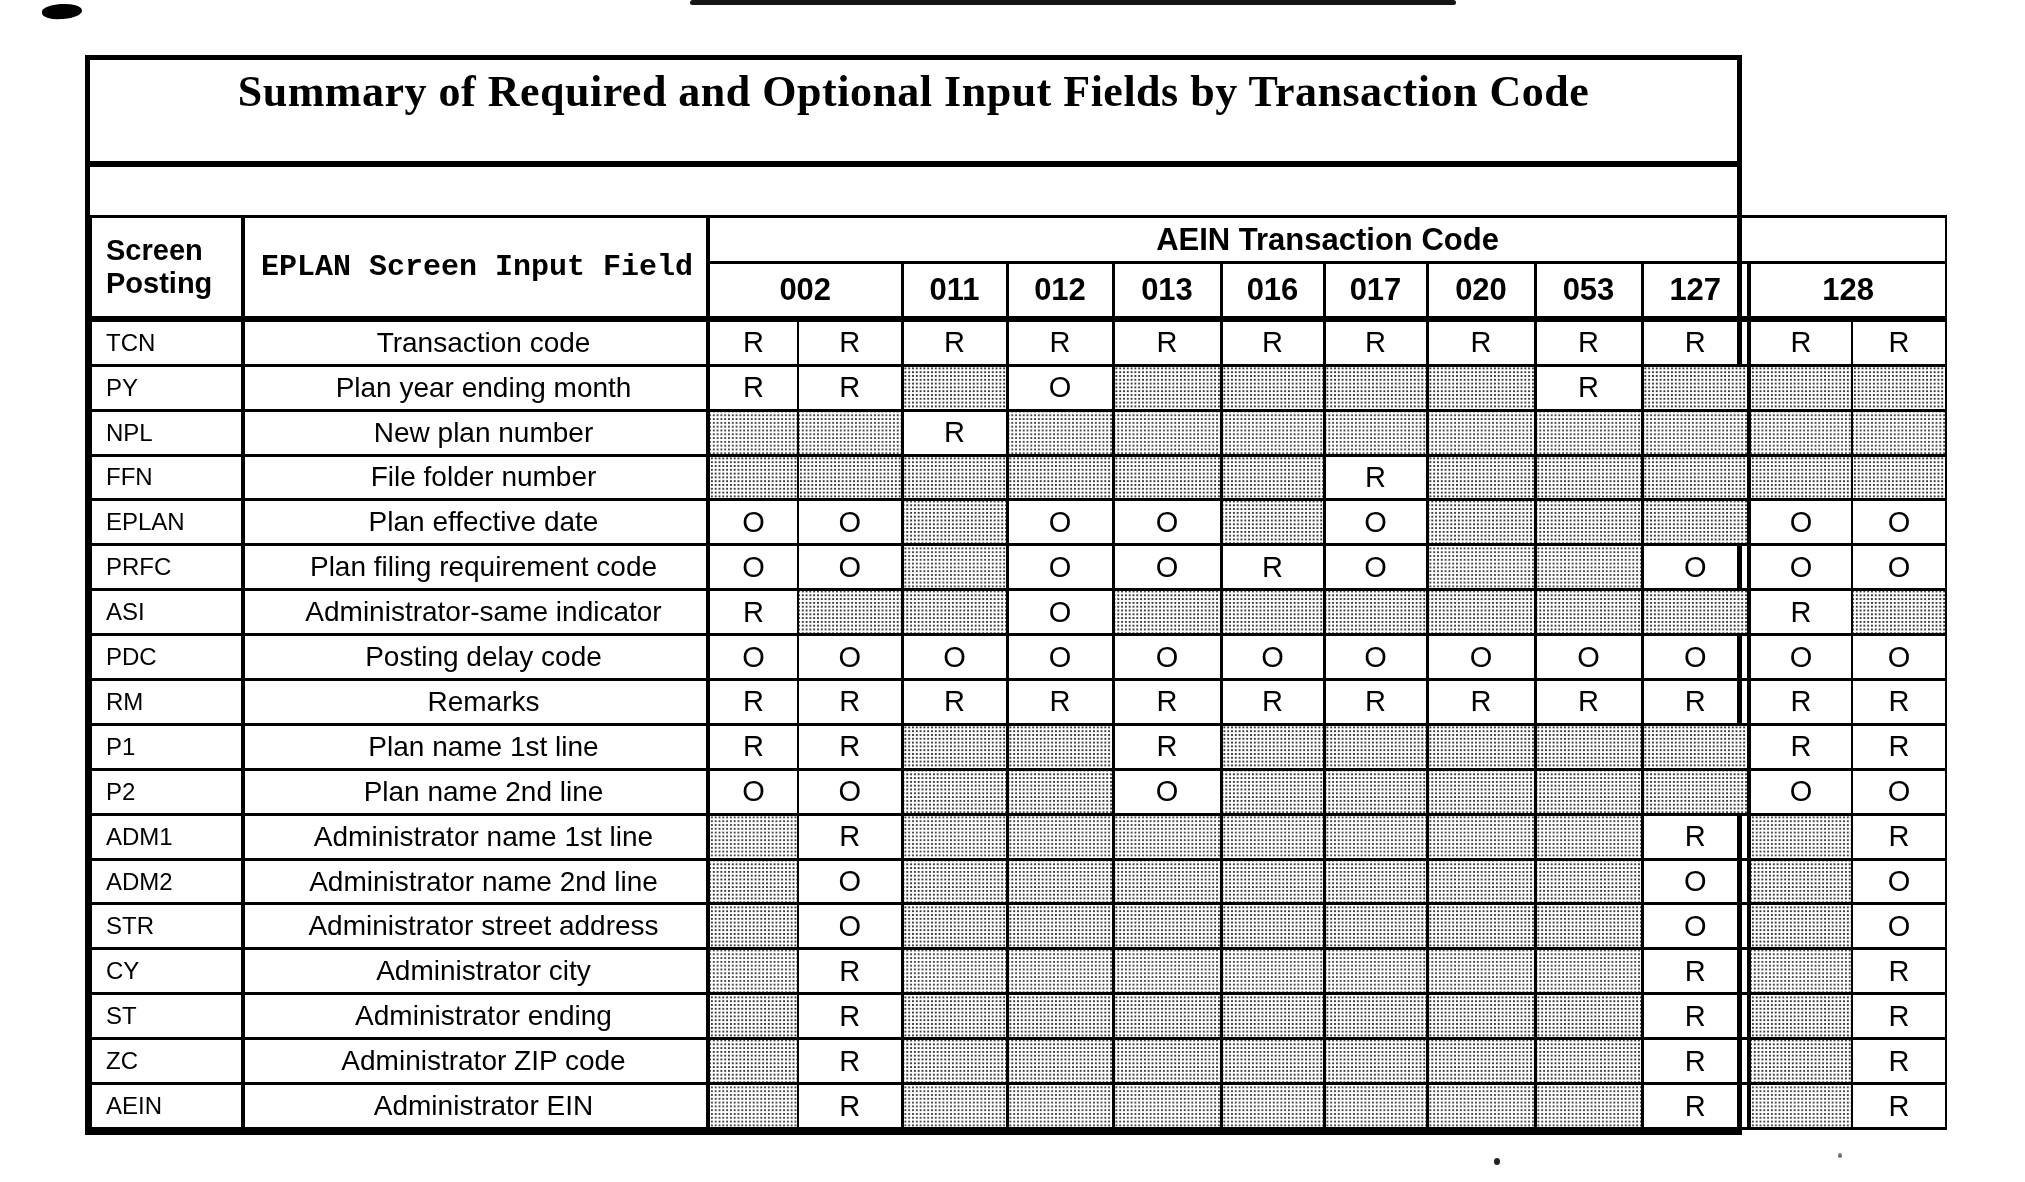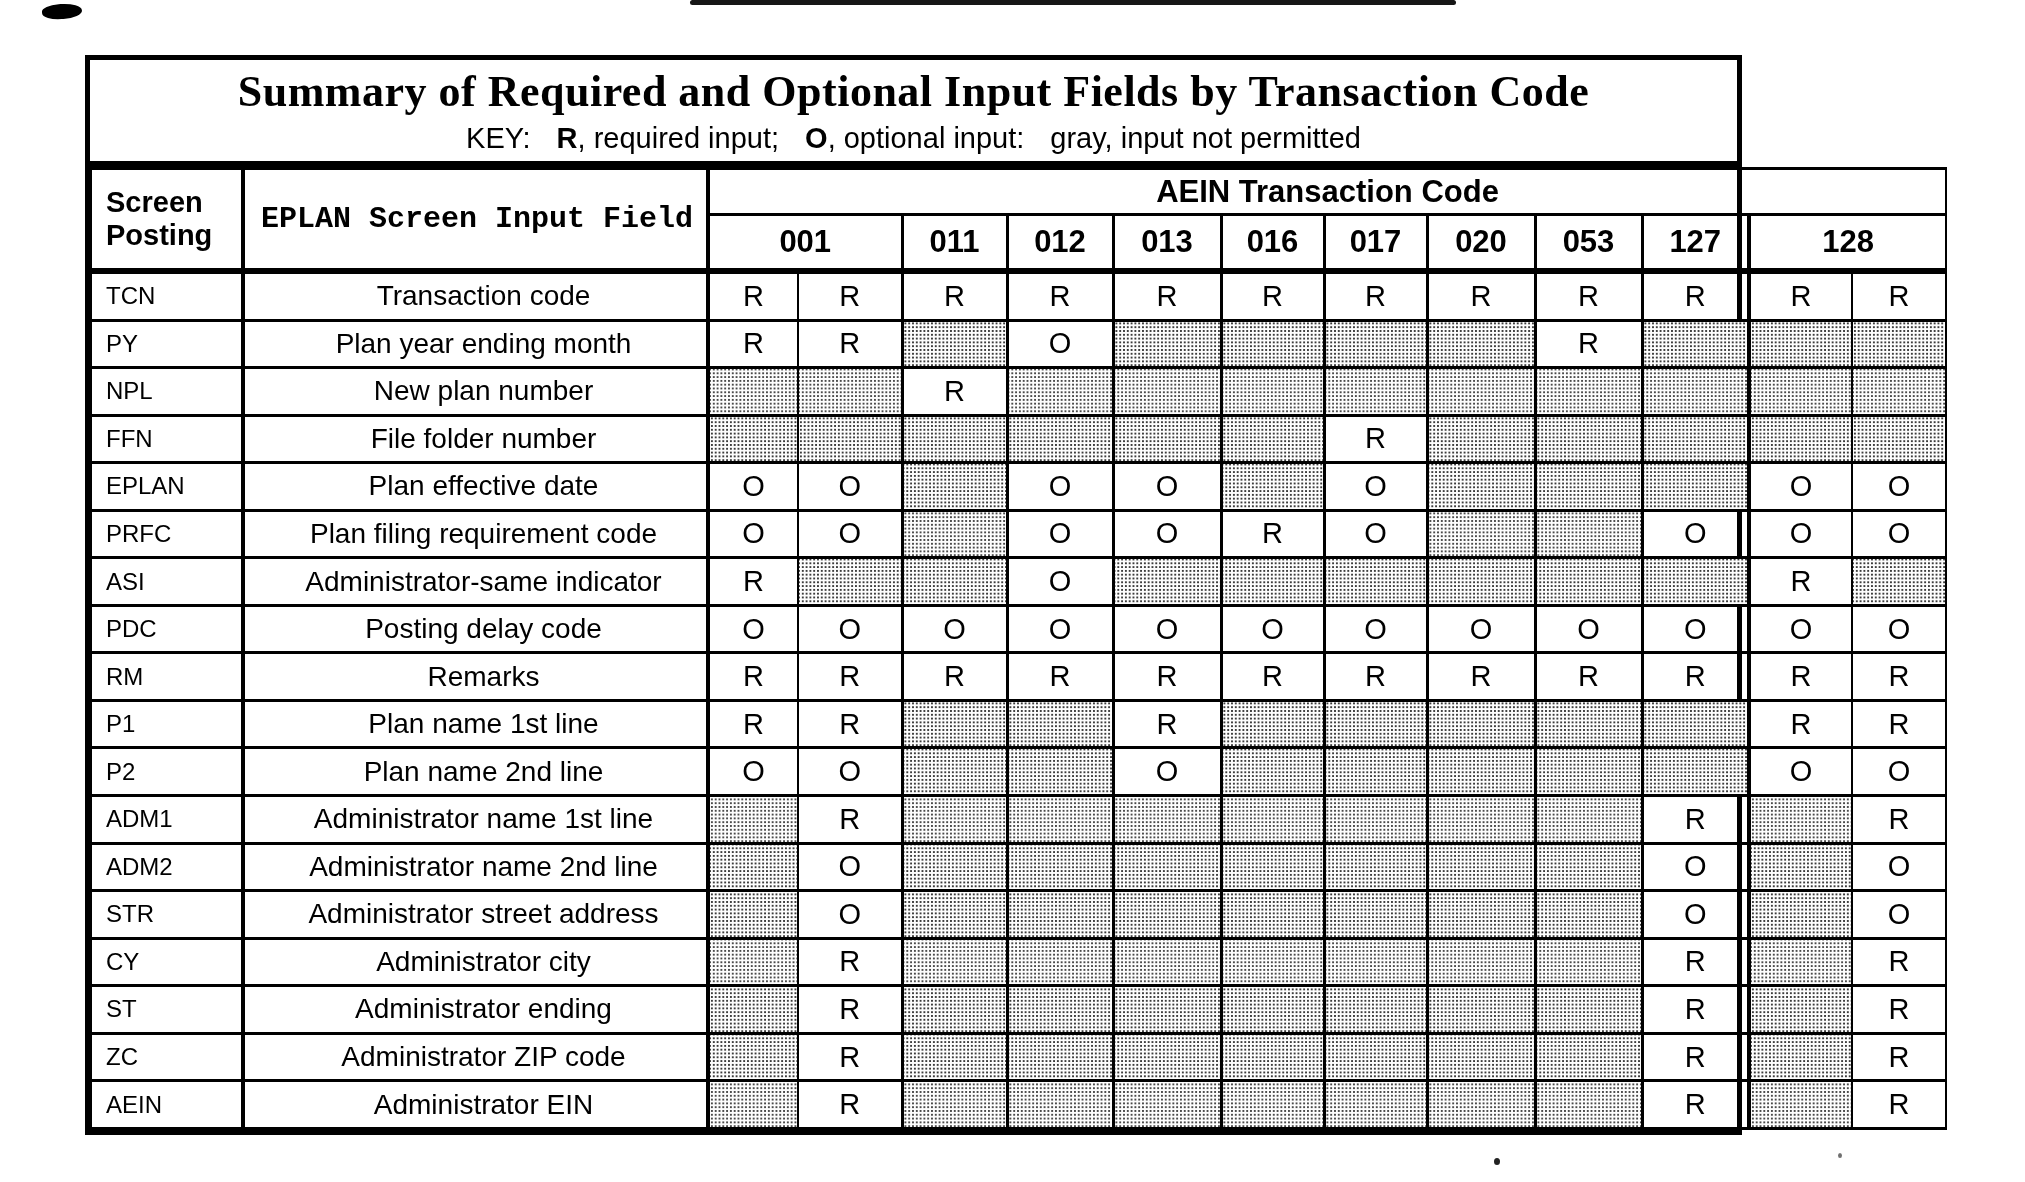--- a/index.html
+++ b/index.html
@@ -1,19 +1,19 @@
 <!DOCTYPE html>
 <html><head>
 <meta charset="utf-8">
 <style>
   html,body{margin:0;padding:0;background:#ffffff;}
   .page{position:relative;width:2025px;height:1182px;background:#fff;overflow:hidden;
         font-family:"Liberation Sans",sans-serif;color:#000;}
   .doc-frame{position:absolute;left:85px;top:55px;width:1657px;height:1080px;
-             border:5px solid #000;box-sizing:border-box;display:flex;flex-direction:column;background:#fff;}
+             border:5px solid #000;box-sizing:border-box;display:flex;flex-direction:column;background:#fff;gap:48px;}
   .title-block{flex:0 0 auto;height:107px;box-sizing:border-box;border-bottom:6px solid #000;
                text-align:center;padding-top:6px;}
   .doc-title{font-family:"Liberation Serif",serif;font-weight:700;font-size:44px;line-height:52px;
              letter-spacing:.5px;}
   .key-line{font-size:29px;line-height:36px;margin-top:2px;}
   .key-line .sym{font-weight:700;}
   .key-line .seg{margin-left:26px;}
   table{border-collapse:collapse;table-layout:fixed;width:100%;flex:1 1 auto;height:calc(100% - 107px);}
   th,td{border:2px solid #000;border-top-width:3px;border-bottom-width:3px;
         box-sizing:border-box;padding:0;overflow:hidden;white-space:nowrap;}
@@ -52,21 +52,20 @@
 
   <div class="noise n1"></div>
   <div class="noise n2"></div>
   <div class="noise n3"></div>
   <div class="noise n4"></div>
 
   <div class="doc-frame">
 
     <div class="title-block">
       <div class="doc-title">Summary of Required and Optional Input Fields by Transaction Code</div>
-      <div class="key-line"><span>KEY:</span><span class="seg"><span class="sym">R</span><span>, required input;</span></span><span class="seg"><span class="sym">O</span><span>, optional input:</span></span><span class="seg">gray, input not permitted</span></div>
     </div>
 
     <table>
       <colgroup>
         <col style="width:152px">
           <col style="width:465px">
         <col style="width:90px">
           <col style="width:104px">
           <col style="width:105px">
         <col style="width:106px">
@@ -82,21 +81,21 @@
       <thead>
         <tr class="top-row">
           <th class="lit-h" rowspan="2">
             <div>Screen</div>
             <div>Posting</div>
           </th>
           <th class="field-h" rowspan="2">EPLAN Screen Input Field</th>
           <th class="group-h" colspan="12">AEIN Transaction Code</th>
         </tr>
         <tr class="code-row" id="code-row">
-            <th class="code-h gl4" colspan="2">001</th>
+            <th class="code-h gl4" colspan="2">002</th>
             <th class="code-h gl">011</th>
             <th class="code-h gl">012</th>
             <th class="code-h gl">013</th>
             <th class="code-h gl">016</th>
             <th class="code-h gl">017</th>
             <th class="code-h gl">020</th>
             <th class="code-h gl">053</th>
             <th class="code-h gl">127</th>
             <th class="code-h gl4" colspan="2">128</th>
           </tr>

